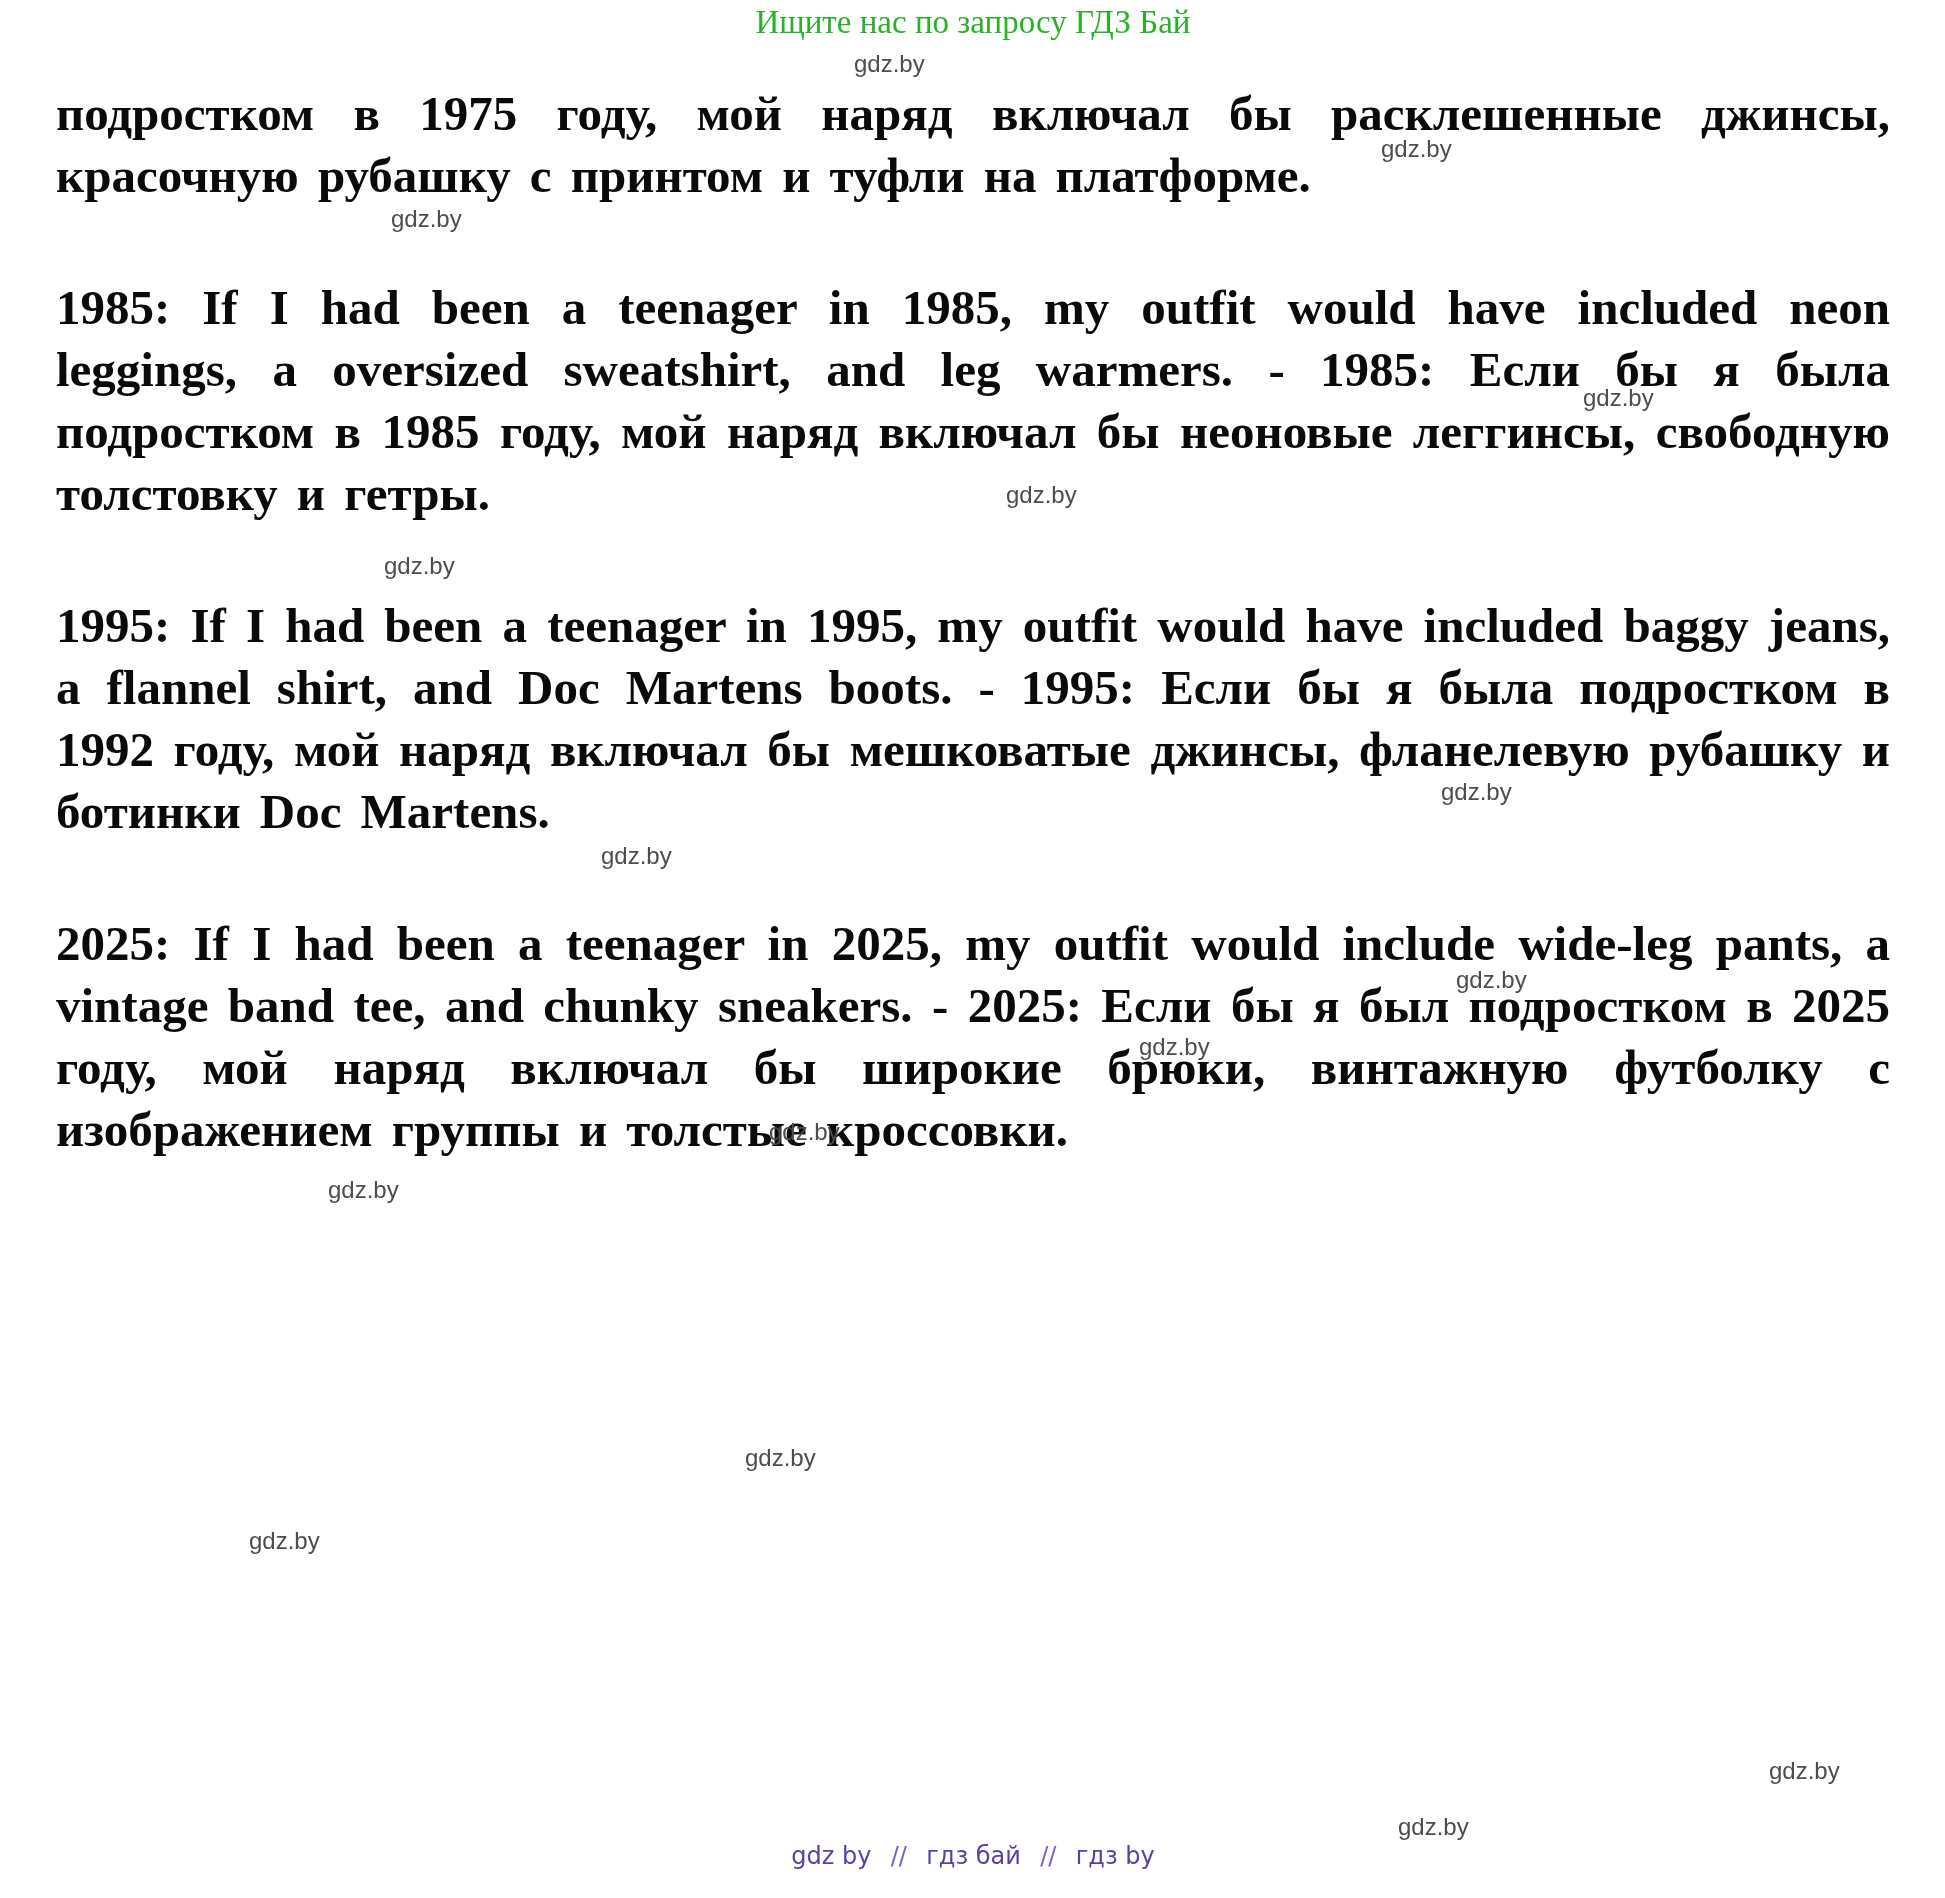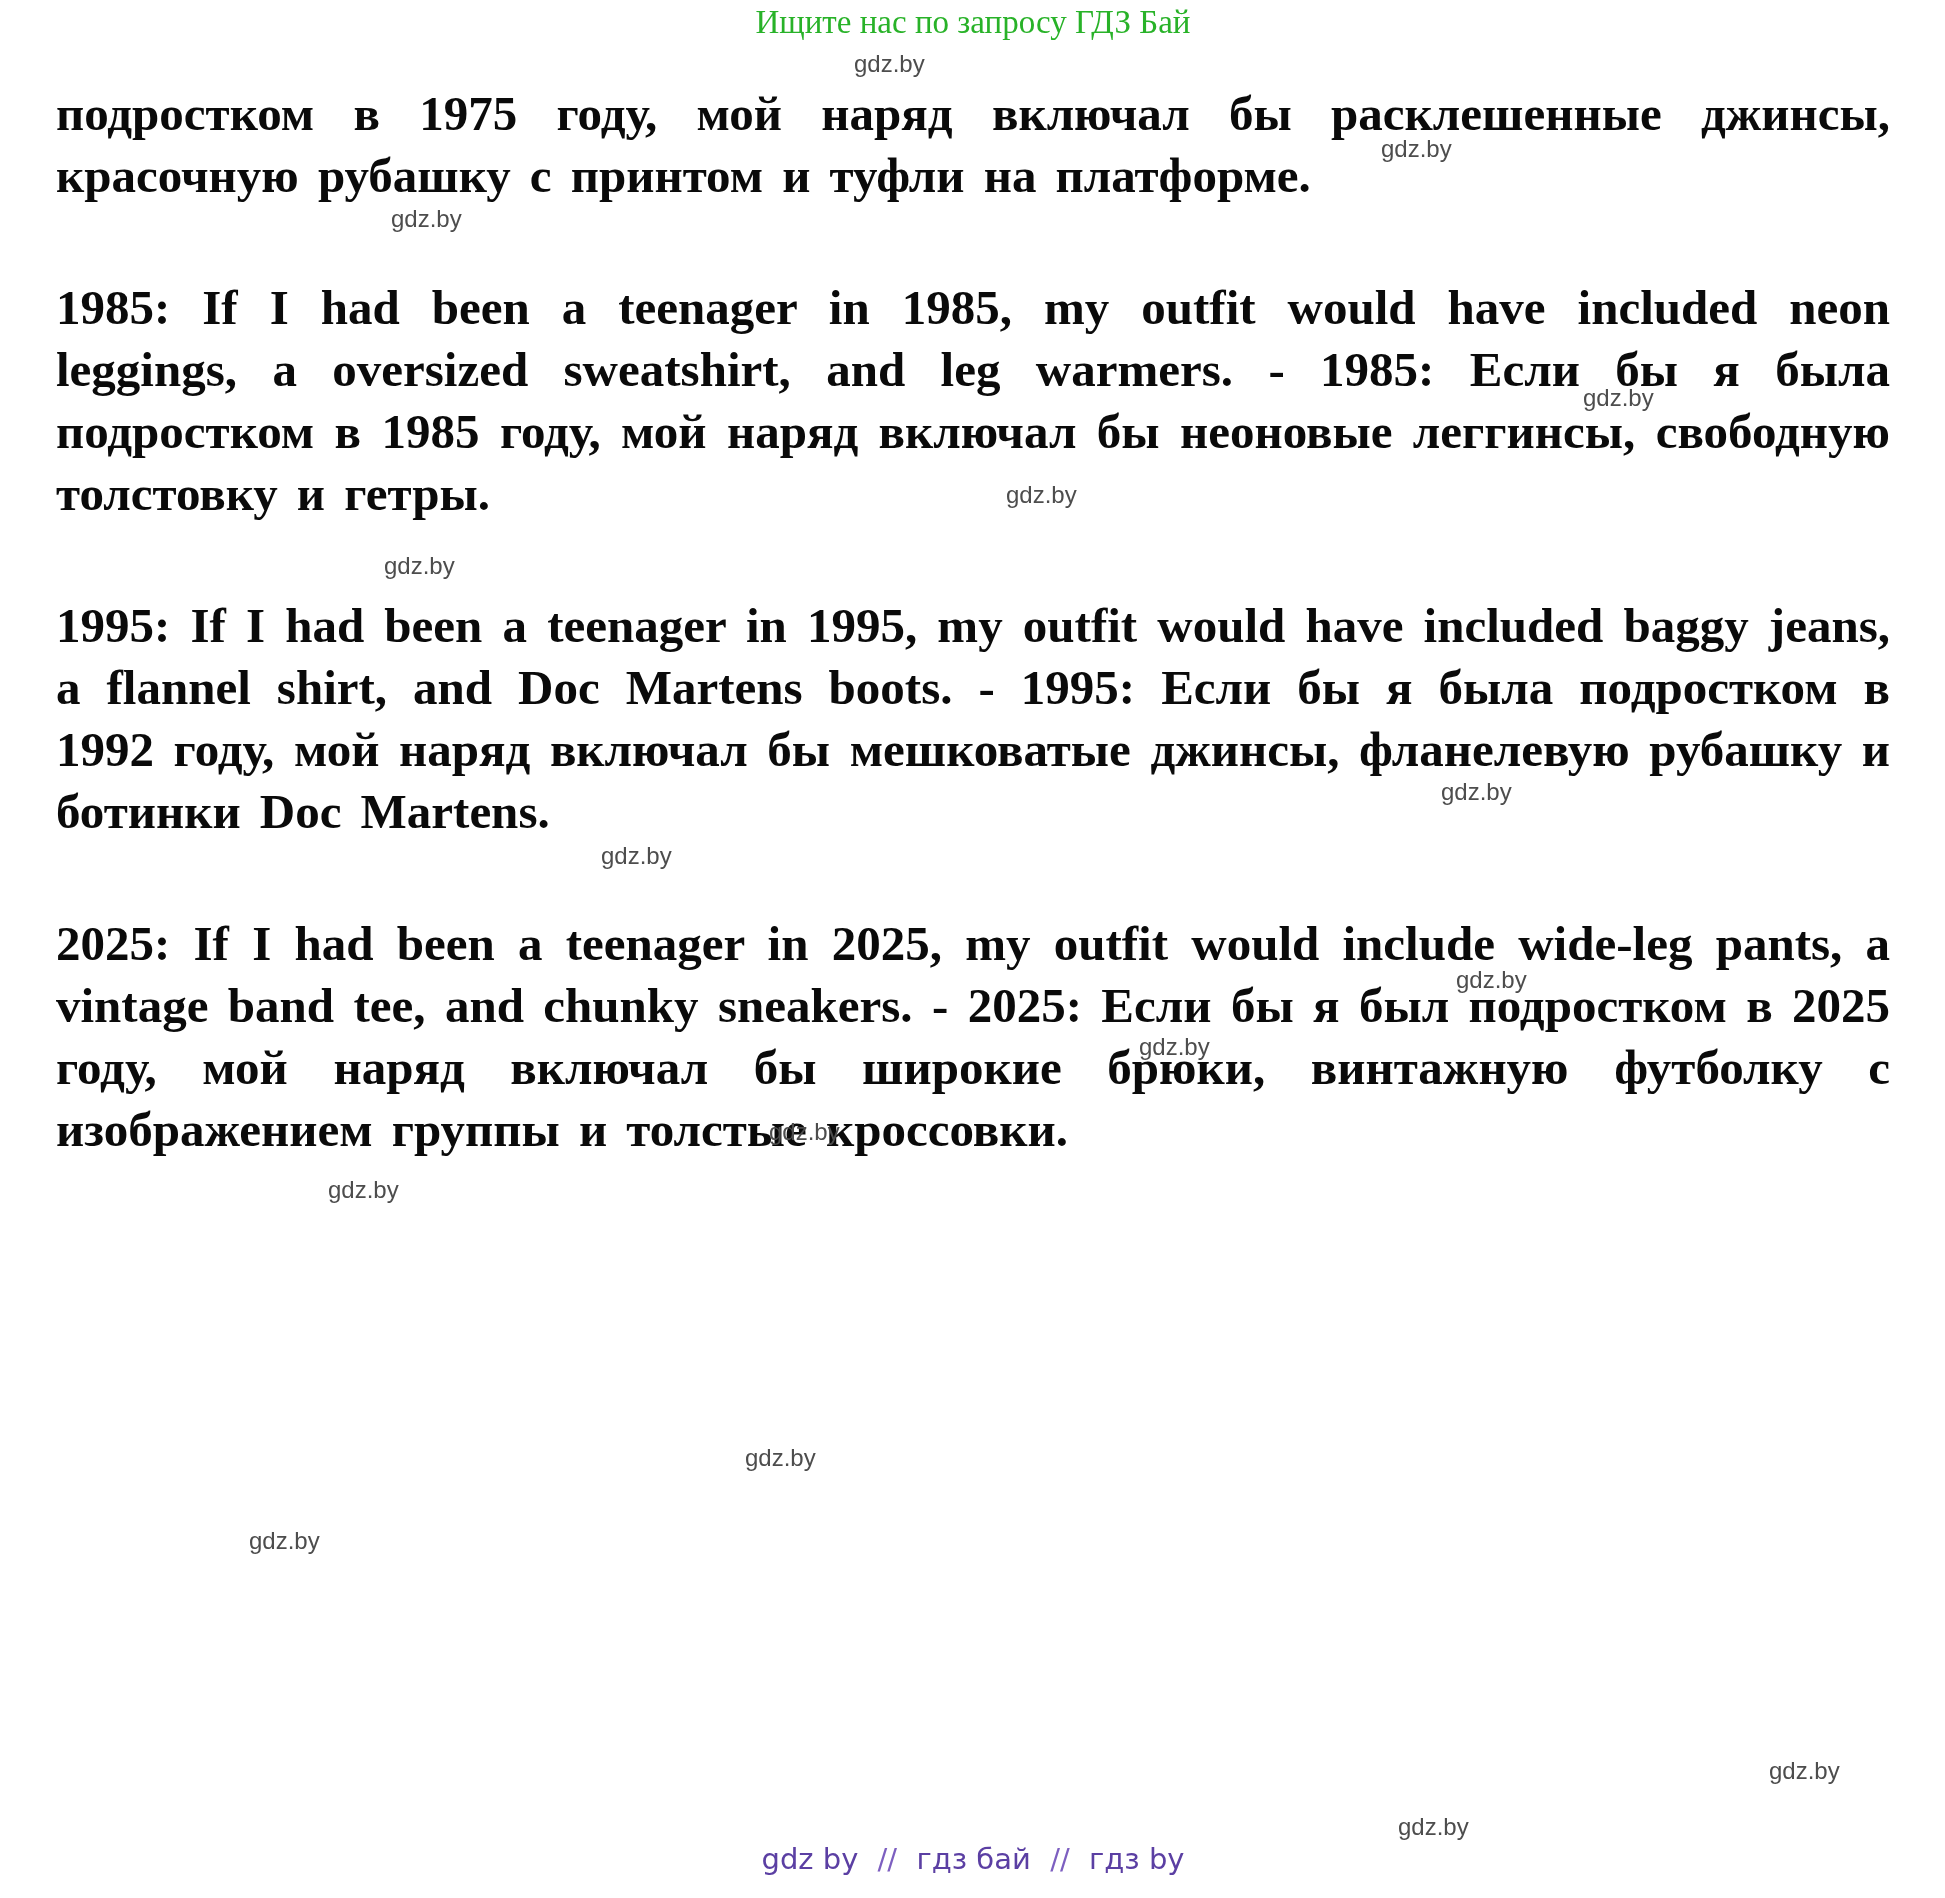--- a/index.html
+++ b/index.html
@@ -60,21 +60,21 @@
     color: #4d4d4d;
     white-space: nowrap;
   }
   .footer {
     position: absolute;
     top: 1842px;
     left: 0;
     width: 100%;
     text-align: center;
     font-family: "DejaVu Sans", sans-serif;
-    font-size: 29px;
+    font-size: 24px;
     color: #5b3fa3;
   }
   .footer .footer-link {
     color: #5b3fa3;
     cursor: pointer;
   }
   .footer .sep {
     color: #7d5fc0;
     margin: 0 19.3px;
   }

